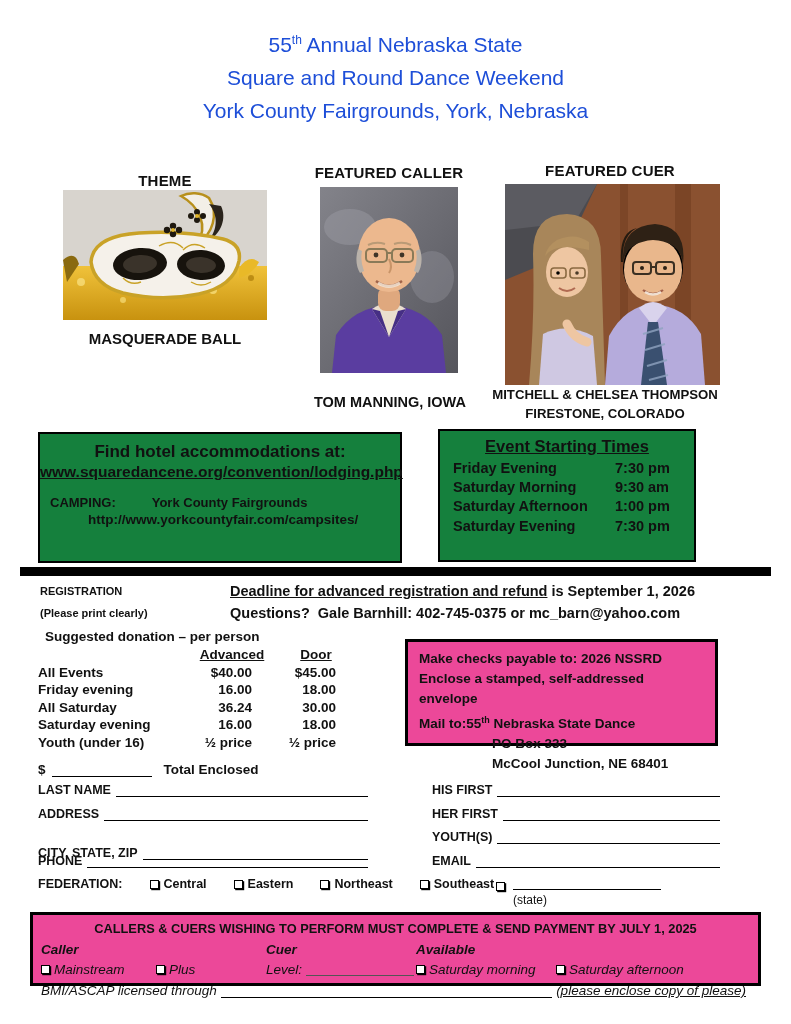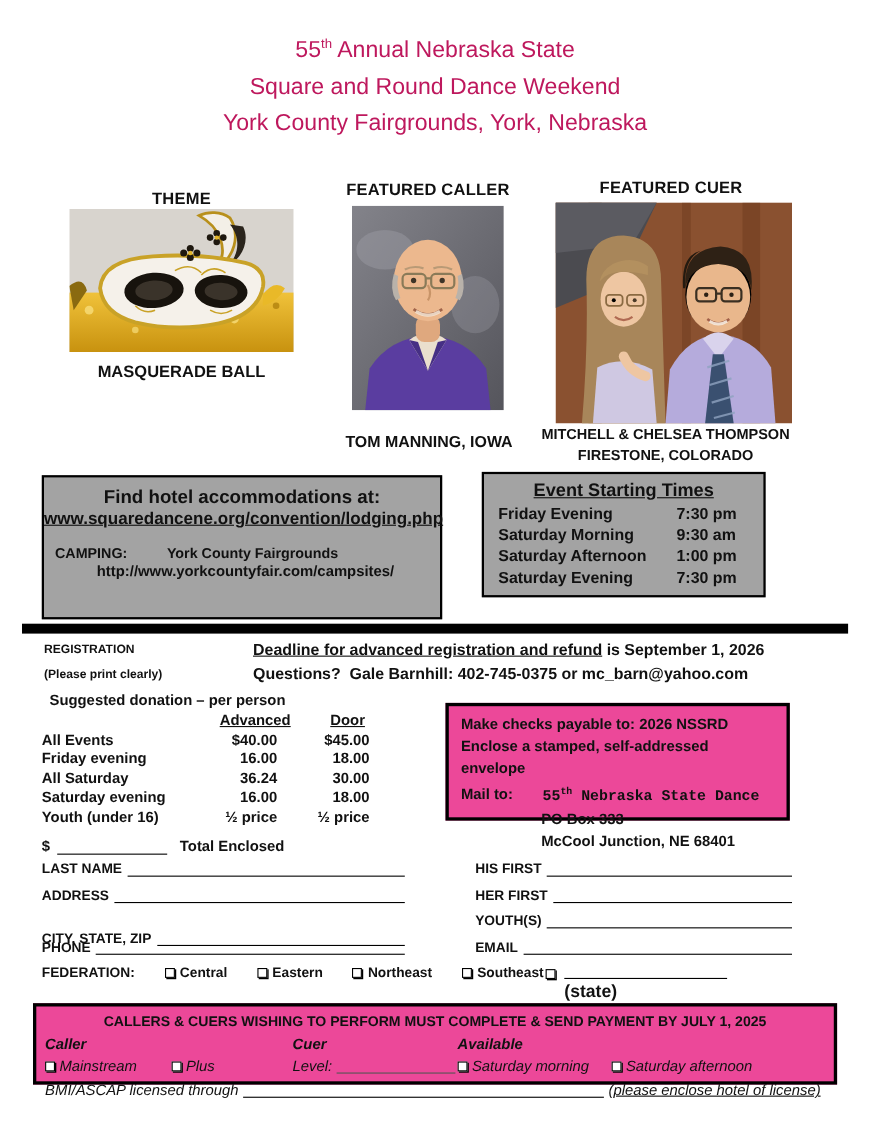--- a/index.html
+++ b/index.html
@@ -7,32 +7,32 @@
   .page {
     position:relative; width:791px; height:1024px; margin:0 auto;
     background:#ffffff; color:#111;
     font-family:"Liberation Sans", sans-serif;
     overflow:hidden;
   }
   .abs { position:absolute; }
   .ul { text-decoration:underline; }
 
   
-  .title-block { left:0; right:0; top:24px; text-align:center; font-size:21px; line-height:33px; color:#be185d; }
+  .title-block { left:0; right:0; top:24px; text-align:center; font-size:21px; line-height:33px; color:#1d4ed8; }
   .title-block sup { font-size:12px; }
 
   
   .sec-h { font-weight:700; font-size:15px; text-align:center; letter-spacing:.2px; }
   .cap   { font-weight:700; text-align:center; }
 
   
   .photo { display:block; }
 
   
-  .box { position:absolute; border:2.5px solid #000; background:#a3a3a3; }
+  .box { position:absolute; border:2.5px solid #000; background:#15803d; }
   .box-thick { position:absolute; border:3px solid #000; background:#ec4899; }
 
   .hotel-title { font-size:17px; font-weight:700; text-align:center; margin-top:8px; }
   .hotel-link  { font-size:15.5px; font-weight:700; text-align:center; text-decoration:underline; margin-top:1px; }
   .camping-row { margin-top:14px; padding-left:10px; font-size:13px; font-weight:700; }
   .camping-row .val { margin-left:36px; }
   .camping-url { padding-left:48px; font-size:13.5px; font-weight:700; margin-top:2px; }
 
   .et-title { font-size:16.5px; font-weight:700; text-decoration:underline; text-align:center; margin-top:6px; }
   .et-rows  { margin-top:3px; padding-left:13px; }
@@ -46,38 +46,38 @@
   .don-title { left:45px; top:629px; font-size:13.5px; font-weight:700; }
   .don-table { left:38px; top:646px; display:grid; grid-template-columns:152px 84px 84px; font-size:13.5px; font-weight:700; line-height:17.6px; }
   .don-table .hdr { text-align:center; }
   .don-table .num { text-align:right; padding-right:22px; }
 
   .total-row { left:38px; top:762px; display:flex; align-items:flex-end; font-size:13.5px; font-weight:700; }
   .total-row .tline { width:100px; border-bottom:1.6px solid #000; height:14px; margin-left:6px; }
   .total-row .tlabel { margin-left:12px; }
 
   .checks { left:405px; top:639px; width:313px; height:107px; padding:7px 11px; font-size:13.5px; font-weight:700; line-height:20px; }
-  .checks .mail-name { margin-left:27px;font-family:Liberation Mono, monospace; }
+  .checks .mail-name { margin-left:0; }
   .checks .indent { padding-left:73px; }
 
   
   .frow { position:absolute; display:flex; align-items:center; font-size:12.5px; font-weight:700; }
   .frow .fline { flex:1; border-bottom:1.6px solid #000; height:13px; margin-left:5px; }
   .fl { left:38px; width:330px; }
   .fr { left:432px; width:288px; }
 
   .fed-row { left:38px; top:877px; display:flex; align-items:center; font-size:12.5px; font-weight:700; }
   .opt { display:inline-flex; align-items:center; }
   .cbx { display:inline-block; width:9px; height:9px; border:1.8px solid #000; background:#fff; box-shadow:1.2px 1.2px 0 #000; margin-right:5px; flex:none; }
   .fed-row .opt { margin-left:27px; }
   .fed-row .opt:first-of-type { margin-left:20px; }
 
   .state-group { left:496px; top:877px; width:170px; }
   .state-line { position:absolute; left:17px; top:1px; width:148px; border-bottom:1.6px solid #000; height:12px; }
-  .state-cap  { position:absolute; left:17px; top:16px; font-size:16px; font-weight:700; }
+  .state-cap  { position:absolute; left:17px; top:16px; font-size:12px; font-weight:400; }
 
   
   .perf { left:30px; top:912px; width:731px; height:74px; font-size:13.5px; }
   .perf-title { position:absolute; left:0; right:0; top:6px; text-align:center; font-size:12.8px; font-weight:700; }
   .perf-h { position:absolute; top:27px; font-style:italic; font-weight:700; }
   .perf-opt { position:absolute; top:47px; font-style:italic; display:inline-flex; align-items:center; }
   .perf-opt .cbx { margin-right:4px; }
   .level-line { display:inline-block; width:108px; border-bottom:1.4px solid #555; height:12px; margin-left:4px; }
   .bmi-row { position:absolute; left:8px; right:12px; top:68px; display:flex; align-items:flex-end; font-style:italic; }
   .bmi-row .fline { flex:1; border-bottom:1.5px solid #000; height:13px; margin:0 4px; }
@@ -230,21 +230,21 @@
 
   <div class="box" style="left:38px; top:432px; width:364px; height:131px;">
     <div class="hotel-title">Find hotel accommodations at:</div>
     <div class="hotel-link">www.squaredancene.org/convention/lodging.php</div>
     <div class="camping-row">
       <span>CAMPING:</span><span class="val">York County Fairgrounds</span>
     </div>
     <div class="camping-url">http://www.yorkcountyfair.com/campsites/</div>
   </div>
 
-  <div class="box" style="left:438px; top:429px; width:258px; height:114px;">
+  <div class="box" style="left:438px; top:429px; width:258px; height:133px;">
     <div class="et-title">Event Starting Times</div>
     <div class="et-rows">
       <div class="et-row">
         <span>Friday Evening</span>
           <span>7:30 pm</span>
       </div>
       <div class="et-row">
         <span>Saturday Morning</span>
           <span>9:30 am</span>
       </div>
@@ -398,17 +398,17 @@
         <span>Saturday morning</span>
       </span>
     <span class="perf-opt" style="left:523px;">
         <span class="cbx"></span>
         <span>Saturday afternoon</span>
       </span>
 
     <div class="bmi-row">
       <span>BMI/ASCAP licensed through</span>
       <span class="fline"></span>
-      <span class="note">(please enclose hotel of license)</span>
+      <span class="note">(please enclose copy of please)</span>
     </div>
   </div>
 
 </div>
 
 </body></html>

